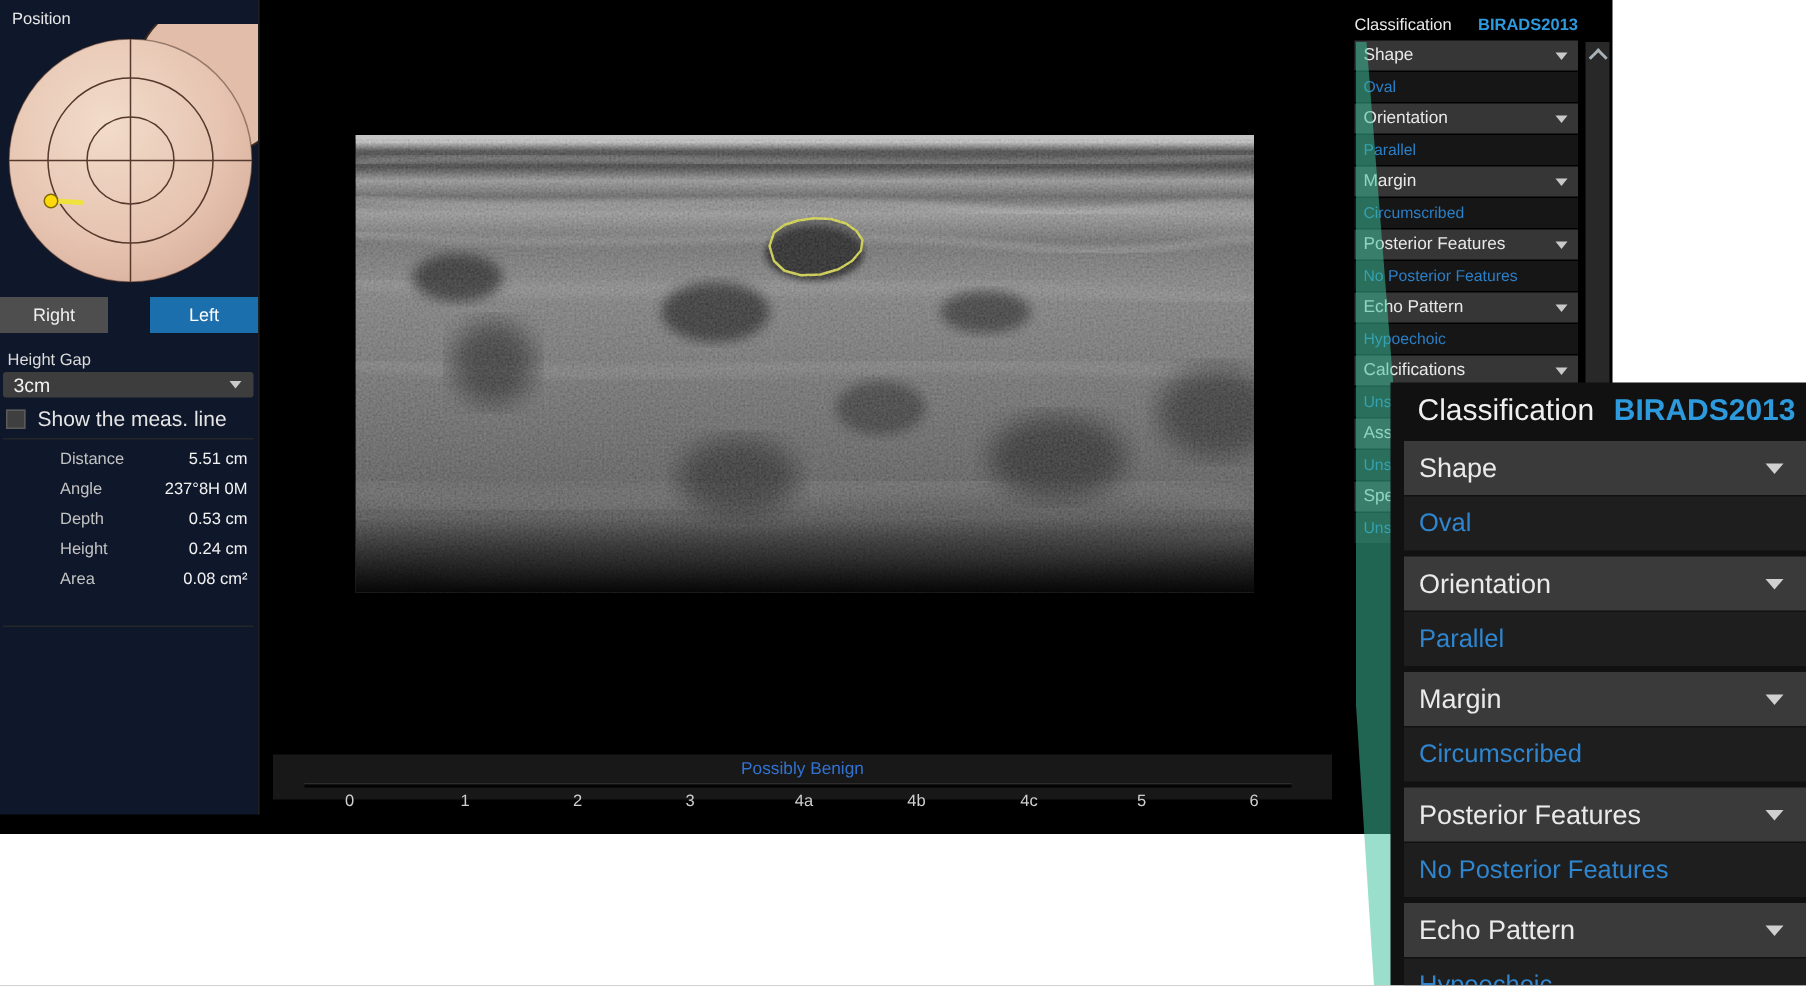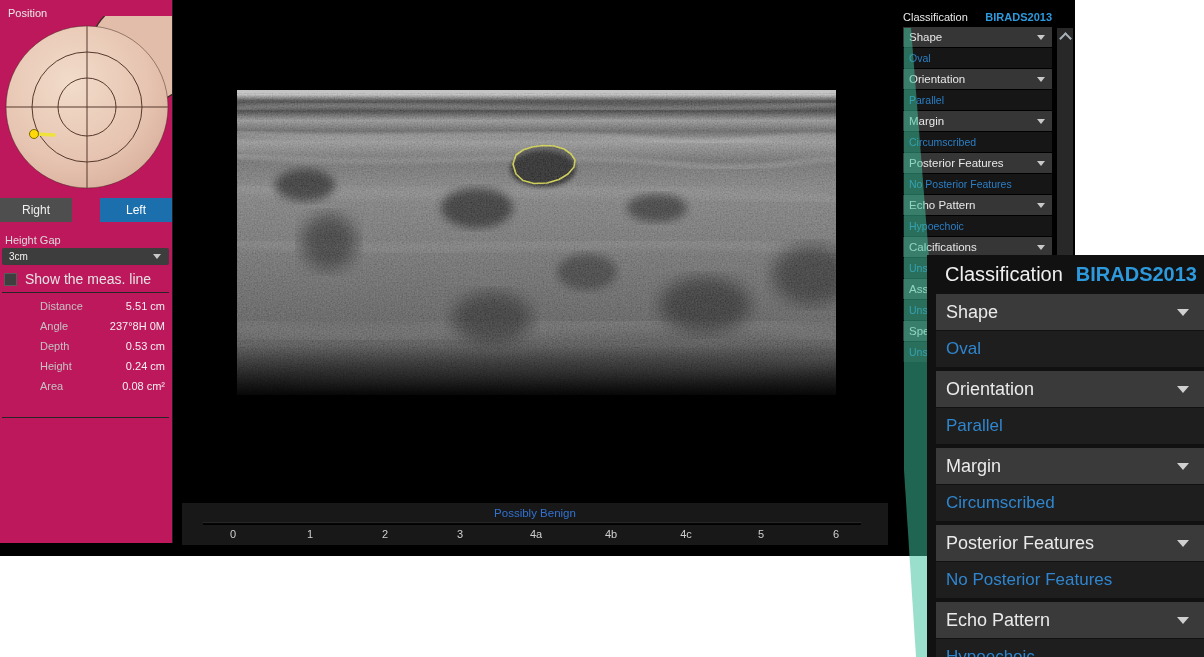--- a/index.html
+++ b/index.html
@@ -3,44 +3,44 @@
 <meta charset="utf-8">
 <style>
   html,body{margin:0;padding:0;background:#ffffff;}
   body{font-family:"Liberation Sans", sans-serif; -webkit-font-smoothing:antialiased;}
   #stage{position:relative;width:1204px;height:657px;overflow:hidden;background:#ffffff;}
 
   
   .app{position:absolute;left:0;top:0;width:1075px;height:556px;background:#000;}
 
   
-  .left-panel{position:absolute;left:0;top:0;width:172px;height:543px;background:#be185d;border-right:1px solid #1e1e1e;}
+  .left-panel{position:absolute;left:0;top:0;width:172px;height:543px;background:#0f172a;border-right:1px solid #1e1e1e;}
   .pos-title{position:absolute;left:8px;top:7px;font-size:11px;color:#e8e8e8;}
   .breast-svg{position:absolute;left:0;top:16px;}
   .side-btns{position:absolute;left:0;top:198px;width:172px;height:28px;display:flex;}
   .btn-right{width:85px;height:24px;background:#4e4e4e;color:#f0f0f0;font-size:12px;display:flex;align-items:center;justify-content:center;margin-right:1px;}
   .btn-left{width:85px;height:24px;background:#1b6fad;color:#ffffff;font-size:12px;display:flex;align-items:center;justify-content:center;margin-left:27px;}
   .mg-label{position:absolute;left:5px;top:234px;font-size:11px;color:#dcdcdc;}
-  .mg-select{position:absolute;left:2px;top:248px;width:167px;height:17px;background:#3d3d3d;border-radius:2px;display:flex;align-items:center;color:#f2f2f2;font-size:10px;padding-left:7px;box-sizing:border-box;}
+  .mg-select{position:absolute;left:2px;top:248px;width:167px;height:17px;background:#3d3d3d;border-radius:2px;display:flex;align-items:center;color:#f2f2f2;font-size:13px;padding-left:7px;box-sizing:border-box;}
   .mg-select .caret{position:absolute;right:8px;top:6px;}
   .caret{width:0;height:0;border-left:4px solid transparent;border-right:4px solid transparent;border-top:5px solid #c9c9c9;}
   .chk-row{position:absolute;left:4px;top:271px;display:flex;align-items:center;}
   .chk-box{width:13px;height:13px;background:#3f3f3f;border:1px solid #5a5a5a;box-sizing:border-box;}
   .chk-label{margin-left:8px;font-size:14px;color:#e4e4e4;}
   .divider{position:absolute;left:2px;width:167px;height:1px;background:#262626;}
   .meas{position:absolute;left:0;top:296px;width:172px;}
   .meas-row{height:20px;display:flex;align-items:center;justify-content:space-between;padding:0 7px 0 8px;}
   .meas-row .ml{font-size:11px;color:#c3c3c3;padding-left:32px;}
   .meas-row .mv{font-size:11px;color:#f2f2f2;}
 
   
   .us-wrap{position:absolute;left:237px;top:90px;width:599px;height:305px;background:#000;}
 
   
-  .scale-panel{position:absolute;left:182px;top:503px;width:706px;height:42px;background:#181818;}
+  .scale-panel{position:absolute;left:182px;top:503px;width:706px;height:30px;background:#181818;}
   .scale-label{position:absolute;left:0;top:4px;width:706px;text-align:center;font-size:11.5px;color:#3272d0;}
   .scale-line{position:absolute;left:21px;top:19px;width:658px;height:3px;background:linear-gradient(#3a3a3a,#050505 45%,#000);}
   .tick{position:absolute;top:25px;transform:translateX(-50%);font-size:11px;color:#cfcfcf;}
 
   
   .class-panel{position:absolute;left:903px;top:7px;width:149px;}
   .cp-head{height:20px;display:flex;align-items:center;justify-content:space-between;}
   .cp-title{font-size:11px;color:#eaeaea;}
   .cp-std{font-size:11px;font-weight:bold;color:#2d9ade;}
   .cp-row{position:relative;height:20px;margin-bottom:1px;display:flex;align-items:center;}

